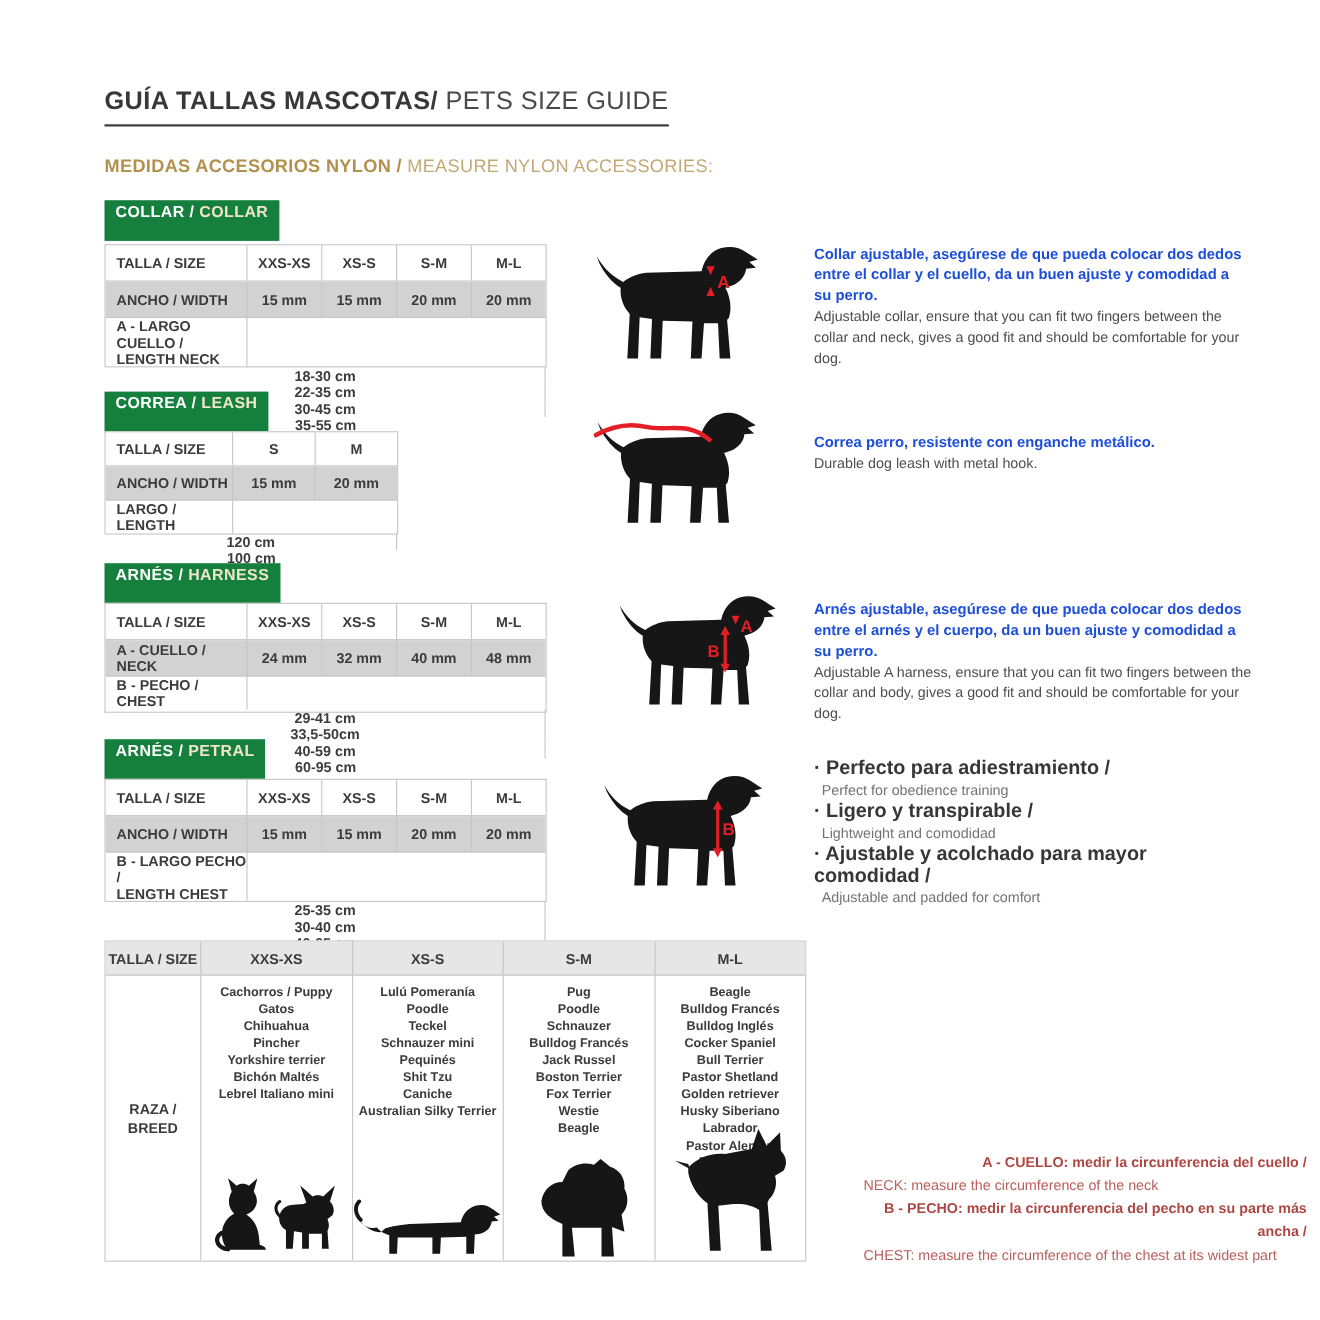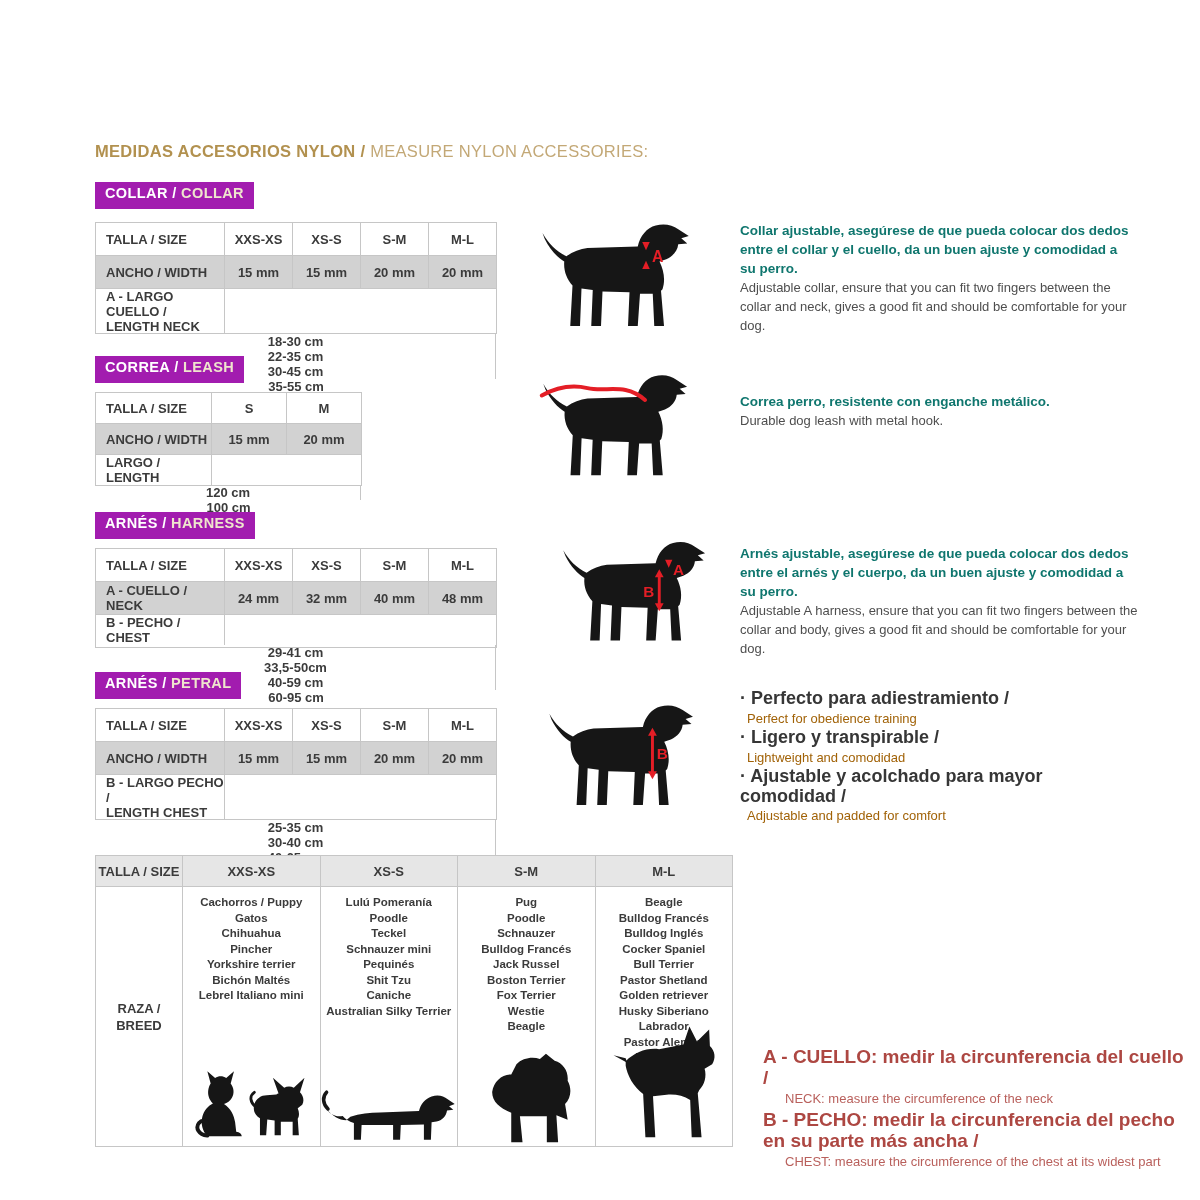--- a/index.html
+++ b/index.html
@@ -8,22 +8,22 @@
   .abs{position:absolute;}
 
   
   .title{font-size:23px;font-weight:bold;color:#383838;letter-spacing:.4px;
          border-bottom:2px solid #3a3a3a;padding-bottom:8px;white-space:nowrap;}
   .title .t2{font-weight:normal;color:#4a4a4a;}
   .subtitle{font-size:16.5px;font-weight:bold;color:#b2914f;letter-spacing:.3px;white-space:nowrap;}
   .subtitle .s2{font-weight:normal;color:#c3a876;}
 
   
-  .badge{background:#a21caf;color:#ffffff;font-weight:bold;font-size:14.5px;
-         padding:3px 10px 8px 10px;letter-spacing:.4px;white-space:nowrap;}
+  .badge{background:#15803d;color:#ffffff;font-weight:bold;font-size:14.5px;
+         padding:3px 10px 18px 10px;letter-spacing:.4px;white-space:nowrap;}
   .badge .bs{color:#efe5cd;}
 
   
   .spec-table{border:1px solid #c6c6c6;color:#3b3b3b;font-weight:bold;font-size:13px;
               display:flex;flex-direction:column;background:#fff;}
   .trow{display:flex;border-bottom:1px solid #c6c6c6;}
   .trow:last-child{border-bottom:none;flex-direction:column;}
   .trow.gray{background:#d2d2d2;}
   .tcell{flex:1;display:flex;align-items:center;justify-content:center;text-align:center;
          border-right:1px solid #c6c6c6;white-space:pre-line;line-height:15px;}
@@ -32,53 +32,56 @@
   .tcell.lab-sm{flex:none;width:105px;justify-content:flex-start;text-align:left;padding-left:10px;}
 
   
   .illus svg{width:100%;height:100%;display:block;}
   .dogfill{fill:#161616;}
   .red{fill:#e41e26;}
   .redstroke{stroke:#e41e26;fill:none;}
   .rletter{font-family:"Liberation Sans",sans-serif;font-weight:bold;font-size:21px;fill:#e41e26;}
 
   
-  .desc-es{font-weight:bold;color:#0f766e;font-size:13.5px;line-height:19px;}
+  .desc-es{font-weight:bold;color:#1d4ed8;font-size:13.5px;line-height:19px;}
   .desc-en{color:#4e4e4e;font-size:13px;line-height:19px;}
   .b-es{font-weight:bold;color:#363636;font-size:18px;line-height:19.5px;}
   .b-es::before{content:"· ";}
-  .b-en{color:#a16207;font-size:13px;line-height:19.5px;padding-left:7px;}
+  .b-en{color:#737373;font-size:13px;line-height:19.5px;padding-left:7px;}
 
   
   .breed-table{border:1px solid #c6c6c6;color:#3b3b3b;font-weight:bold;background:#fff;}
   .bt-head{display:flex;height:30px;background:#e6e6e6;border-bottom:1px solid #c6c6c6;}
   .bt-hcell{flex:1;display:flex;align-items:center;justify-content:center;font-size:13px;
             border-right:1px solid #c6c6c6;}
   .bt-hcell:last-child{border-right:none;}
   .bt-lab{flex:none;width:86px;}
   .bt-body{display:flex;height:259px;}
   .bt-cell{flex:1;border-right:1px solid #c6c6c6;position:relative;
            display:flex;flex-direction:column;align-items:center;}
   .bt-cell:last-child{border-right:none;}
   .bt-rowlab{flex:none;width:86px;justify-content:center;font-size:13px;text-align:center;
              white-space:pre-line;line-height:17px;}
   .breed-list{padding-top:8px;font-size:11.5px;line-height:15.5px;text-align:center;}
   .breed-art{position:absolute;bottom:2px;left:0;width:100%;display:flex;
              align-items:flex-end;justify-content:center;gap:3px;}
   .breed-art svg{display:block;}
 
   
-  .note-es{font-weight:bold;color:#ad4742;font-size:19px;line-height:21px;}
+  .note-es{font-weight:bold;color:#ad4742;font-size:13px;line-height:21px;text-align:right;}
   .note-en{font-weight:normal;color:#b9605c;font-size:13px;line-height:21px;padding-left:22px;}
 </style>
 </head>
 <body>
 
 <div class="canvas">
 
+  <div class="abs title" style="left:95px;top:78px;">
+    <span>GUÍA TALLAS MASCOTAS/</span><span class="t2"> PETS SIZE GUIDE</span>
+  </div>
 
   <div class="abs subtitle" style="left:95px;top:142px;">
     <span>MEDIDAS ACCESORIOS NYLON /</span><span class="s2"> MEASURE NYLON ACCESSORIES:</span>
   </div>
 
   <div class="abs badge" style="left:95px;top:182px;">
     <span>COLLAR /</span><span class="bs"> COLLAR</span>
   </div>
 
   <div class="abs spec-table" style="left:95px;top:222px;width:400px;">

